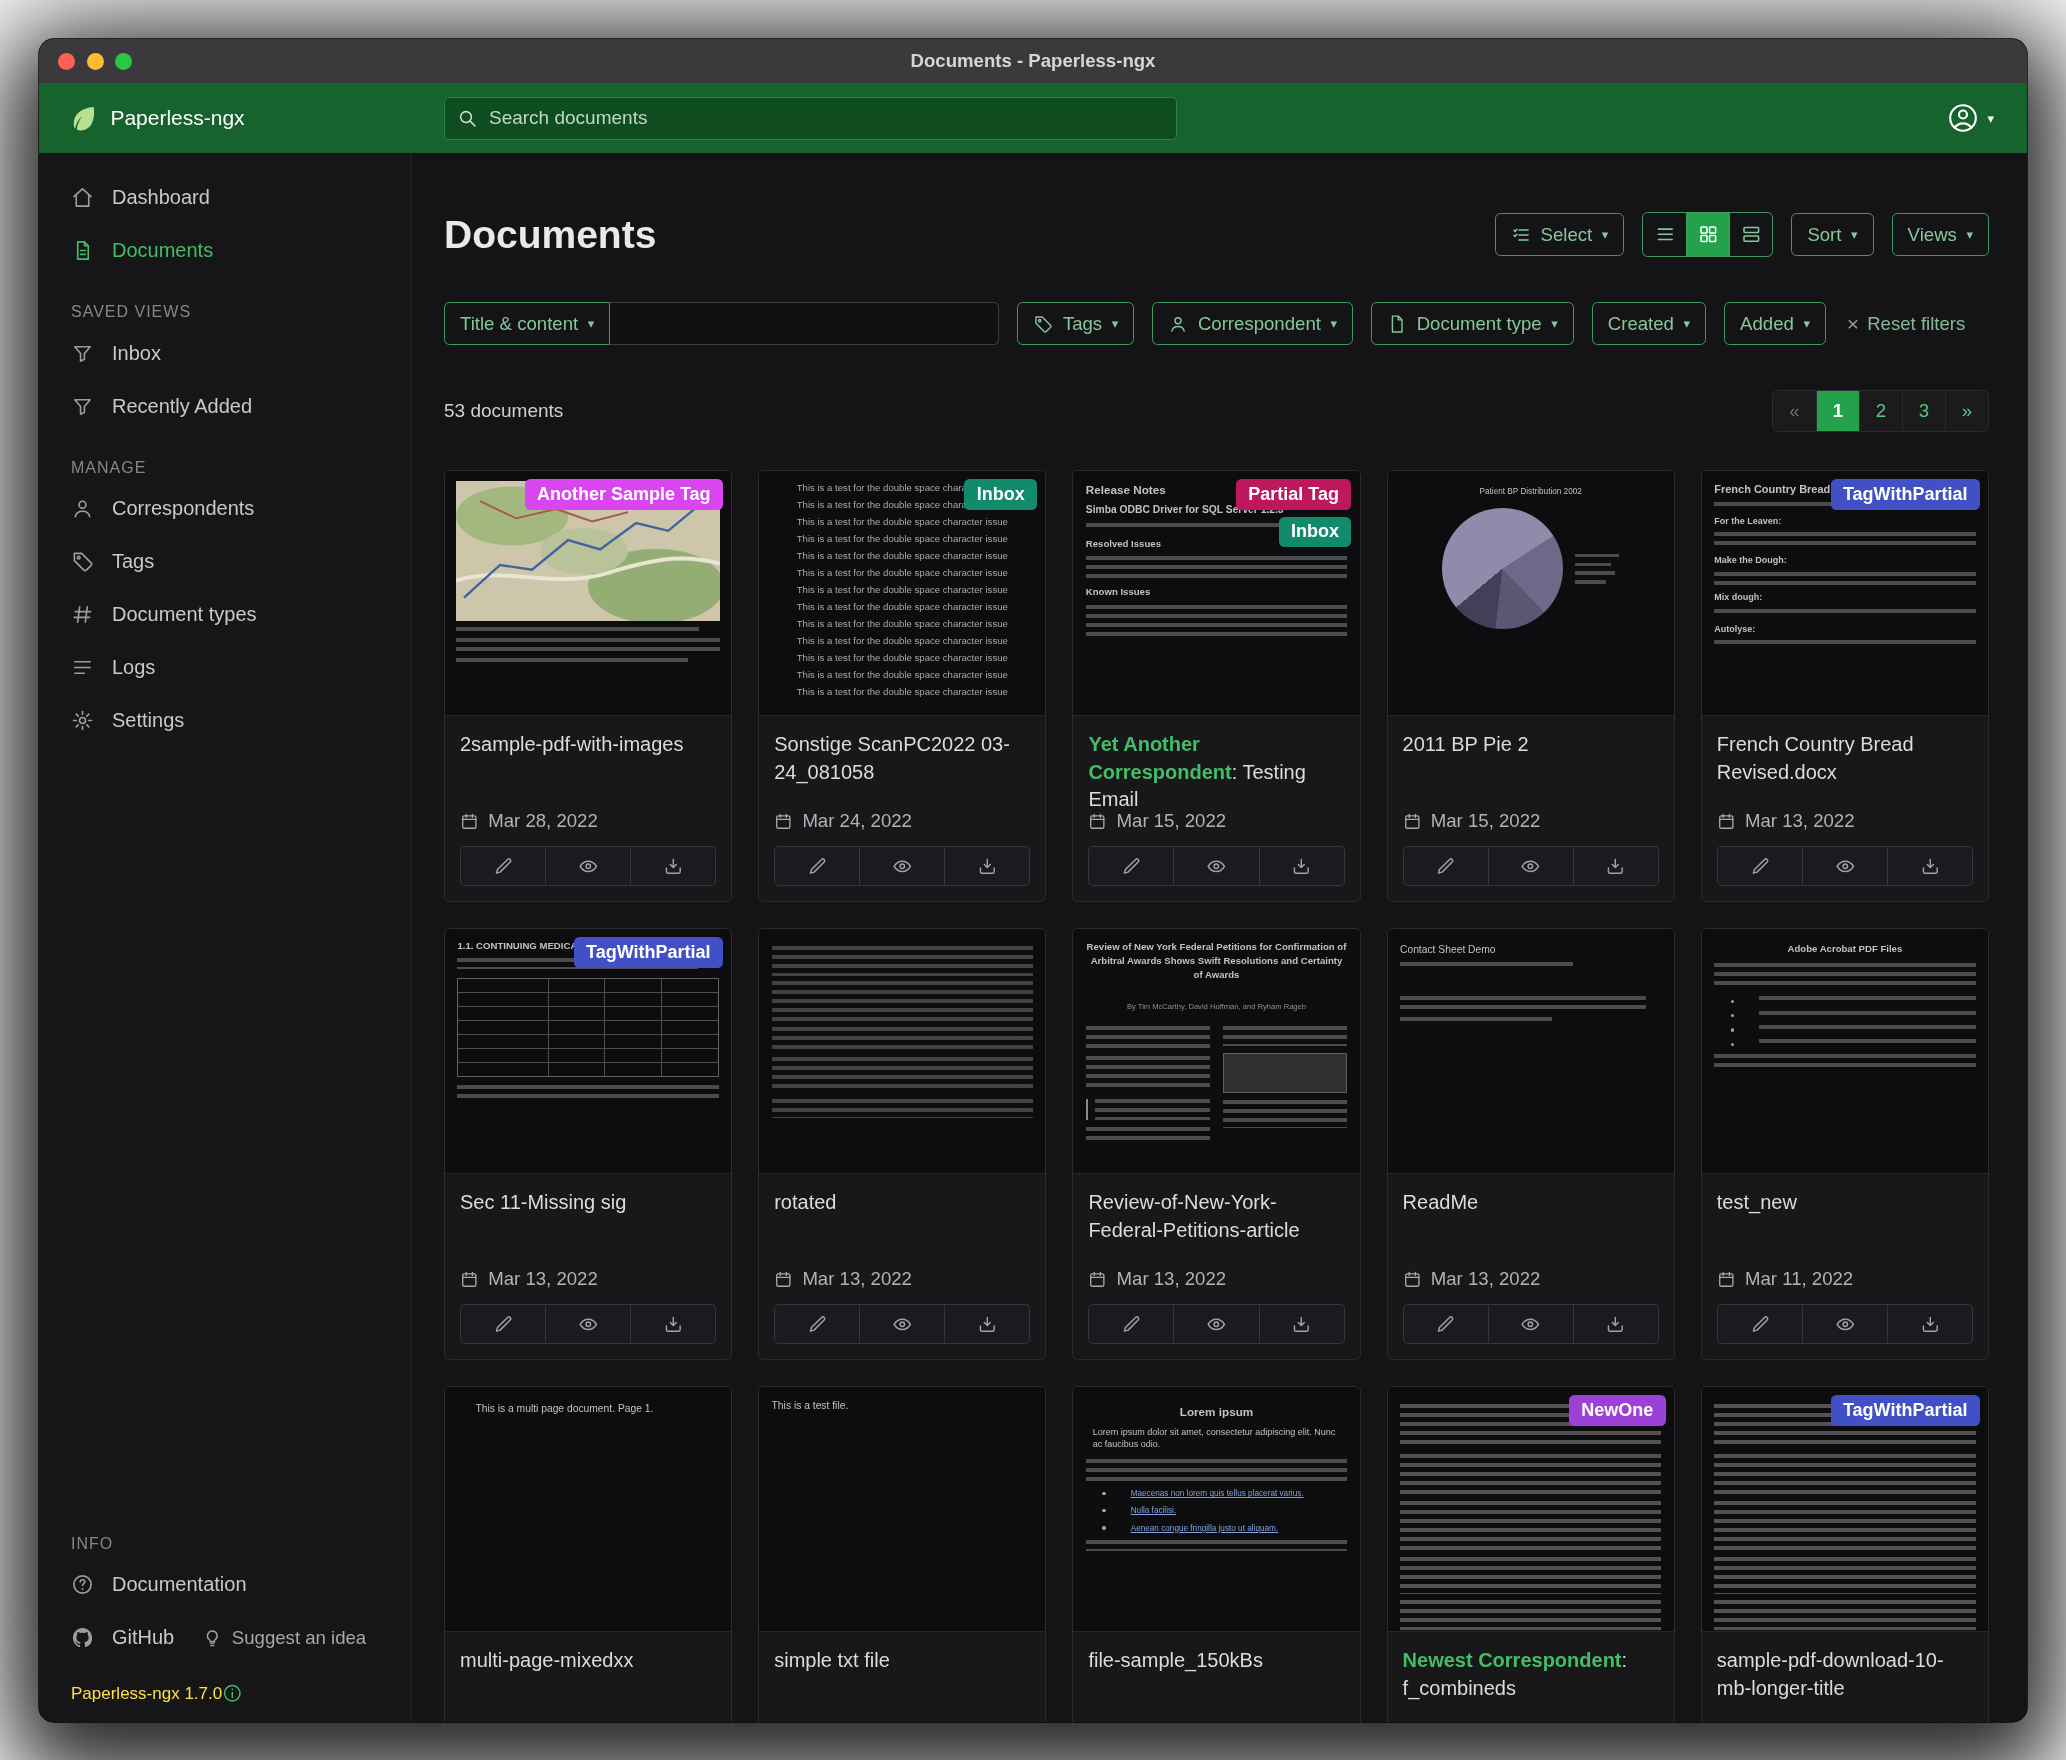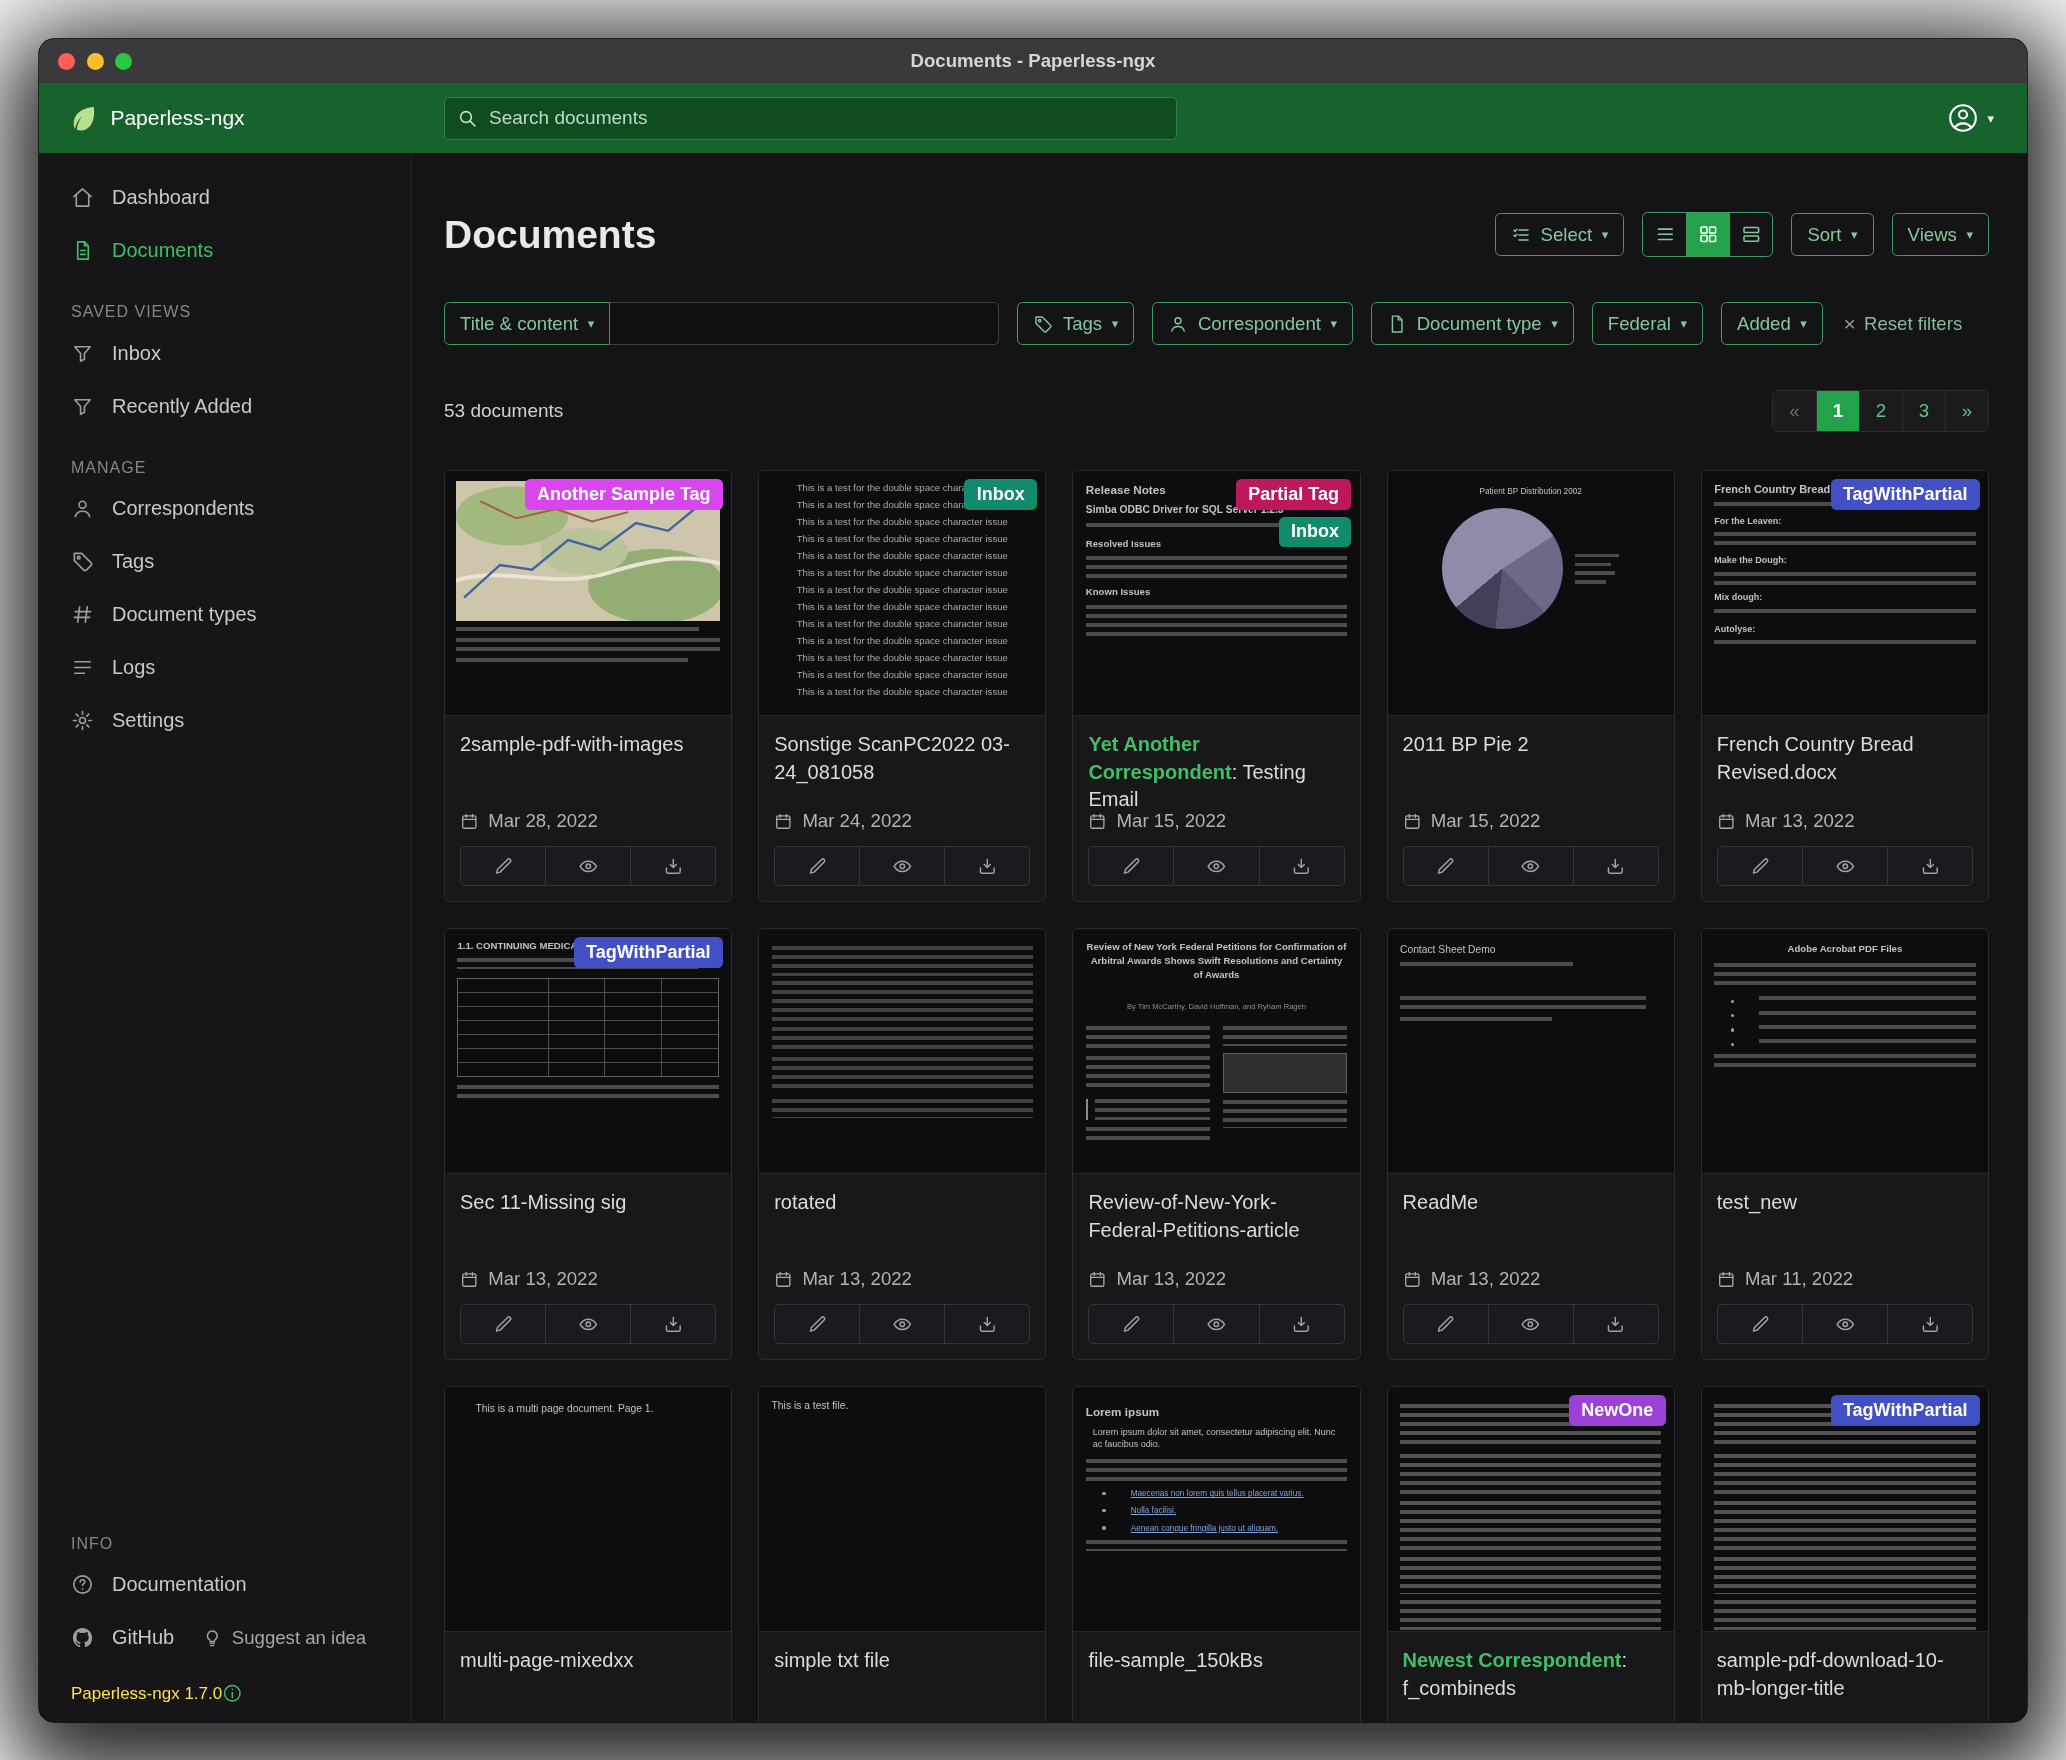--- a/index.html
+++ b/index.html
@@ -376,21 +376,21 @@
           <span class="icn">
               <svg viewBox="0 0 24 24" fill="none" stroke="currentColor" stroke-width="1.7" stroke-linejoin="round">
                 <path d="M6.5 2.5h7L18 7v14.5H6.5z"></path>
                 <path d="M13.5 2.5V7H18"></path>
               </svg>
             </span>
           <span>Document type</span>
           <span class="caret">▾</span>
         </button>
         <button class="btn">
-          <span>Federal</span>
+          <span>Created</span>
           <span class="caret">▾</span>
         </button>
         <button class="btn">
           <span>Added</span>
           <span class="caret">▾</span>
         </button>
         <div class="reset">
           <span class="x">×</span>
           <span>Reset filters</span>
         </div>
@@ -1061,21 +1061,21 @@
     <div class="card-body">
       <div class="card-title">simple txt file</div>
     </div>
 
   </article>
 
   <article class="card">
     <div class="thumb">
       <div class="thumb-content">
                 <div class="tc">
-                  <div class="f15 b" style="margin:5.5px 0 6.9px">Lorem ipsum</div>
+                  <div class="f15 b" style="text-align:center;margin:5.5px 0 6.9px">Lorem ipsum</div>
                   <div class="f11" style="text-align:left;margin:0 6.9px 8.2px">Lorem ipsum dolor sit amet, consectetur adipiscing elit. Nunc ac faucibus odio.</div>
                   <div class="greek" style="height:23.4px"></div>
                   <div class="brow">
                     <span class="bdot"></span>
                     <span class="f10 blu">Maecenas non lorem quis tellus placerat varius.</span>
                   </div>
                   <div class="brow">
                     <span class="bdot"></span>
                     <span class="f10 blu">Nulla facilisi.</span>
                   </div>

